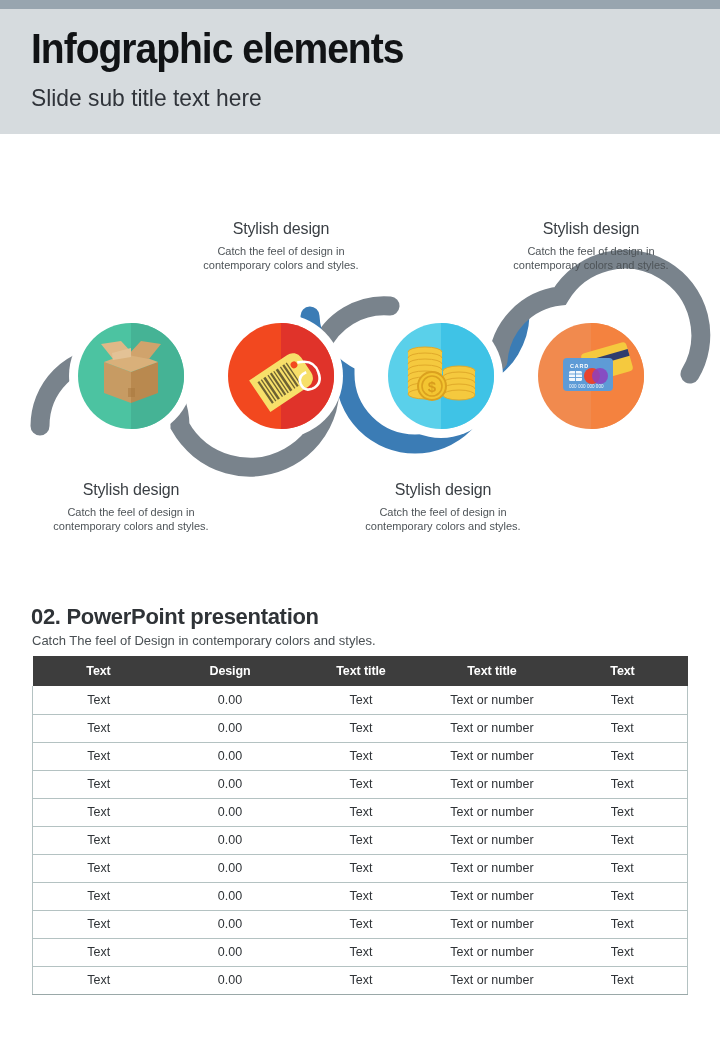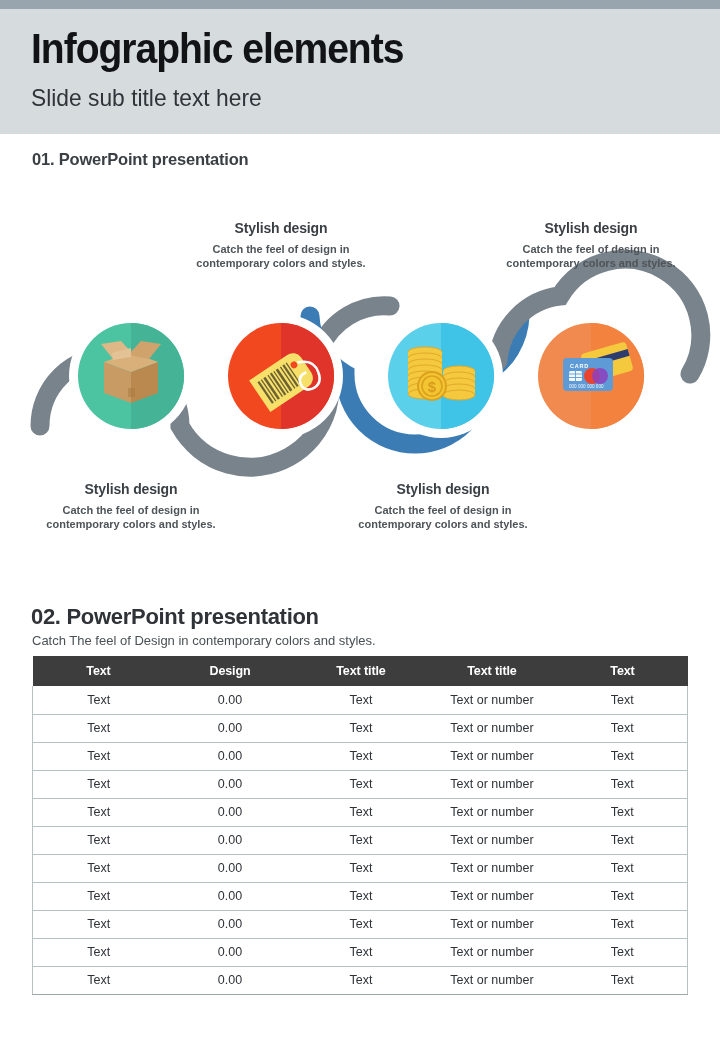--- a/index.html
+++ b/index.html
@@ -44,25 +44,25 @@
 
   
   .stage {
     position: absolute; left: 0px; top: 196px;
     width: 720px; height: 360px;
   }
   .stage svg { position: absolute; left: 0; top: 0; }
 
   .caption { position: absolute; text-align: center; }
   .caption .cap-title {
-    font-size: 14px; font-weight: 700; color: #3a3f44;
+    font-size: 16px; font-weight: 400; color: #3a3f44;
     letter-spacing: -0.15px; margin-bottom: 7px;
   }
   .caption .cap-body {
-    font-size: 11px; font-weight: 700; color: #4e5458; line-height: 1.26;
+    font-size: 11px; font-weight: 400; color: #4e5458; line-height: 1.26;
   }
 
   
   .sec2-title {
     position: absolute; left: 31px; top: 604px;
     font-size: 22px; font-weight: 700; color: #2f3337;
     letter-spacing: -0.3px;
   }
   .sec2-sub {
     position: absolute; left: 32px; top: 633px;
@@ -103,21 +103,20 @@
 <body>
 
 <div class="slide">
 
   <div class="topbar"></div>
   <div class="header">
     <div class="header-title">Infographic elements</div>
     <div class="header-sub">Slide sub title text here</div>
   </div>
 
-  <div class="sec1-title">01. PowerPoint presentation</div>
 
   <div class="stage">
     <svg width="720" height="360" viewBox="0 0 720 360" xmlns="http://www.w3.org/2000/svg">
       <defs>
         <clipPath id="clipL1">
             <rect x="75" y="125" width="53" height="107"></rect>
           </clipPath>
         <clipPath id="clipR1">
             <rect x="128" y="125" width="53" height="107"></rect>
           </clipPath>

